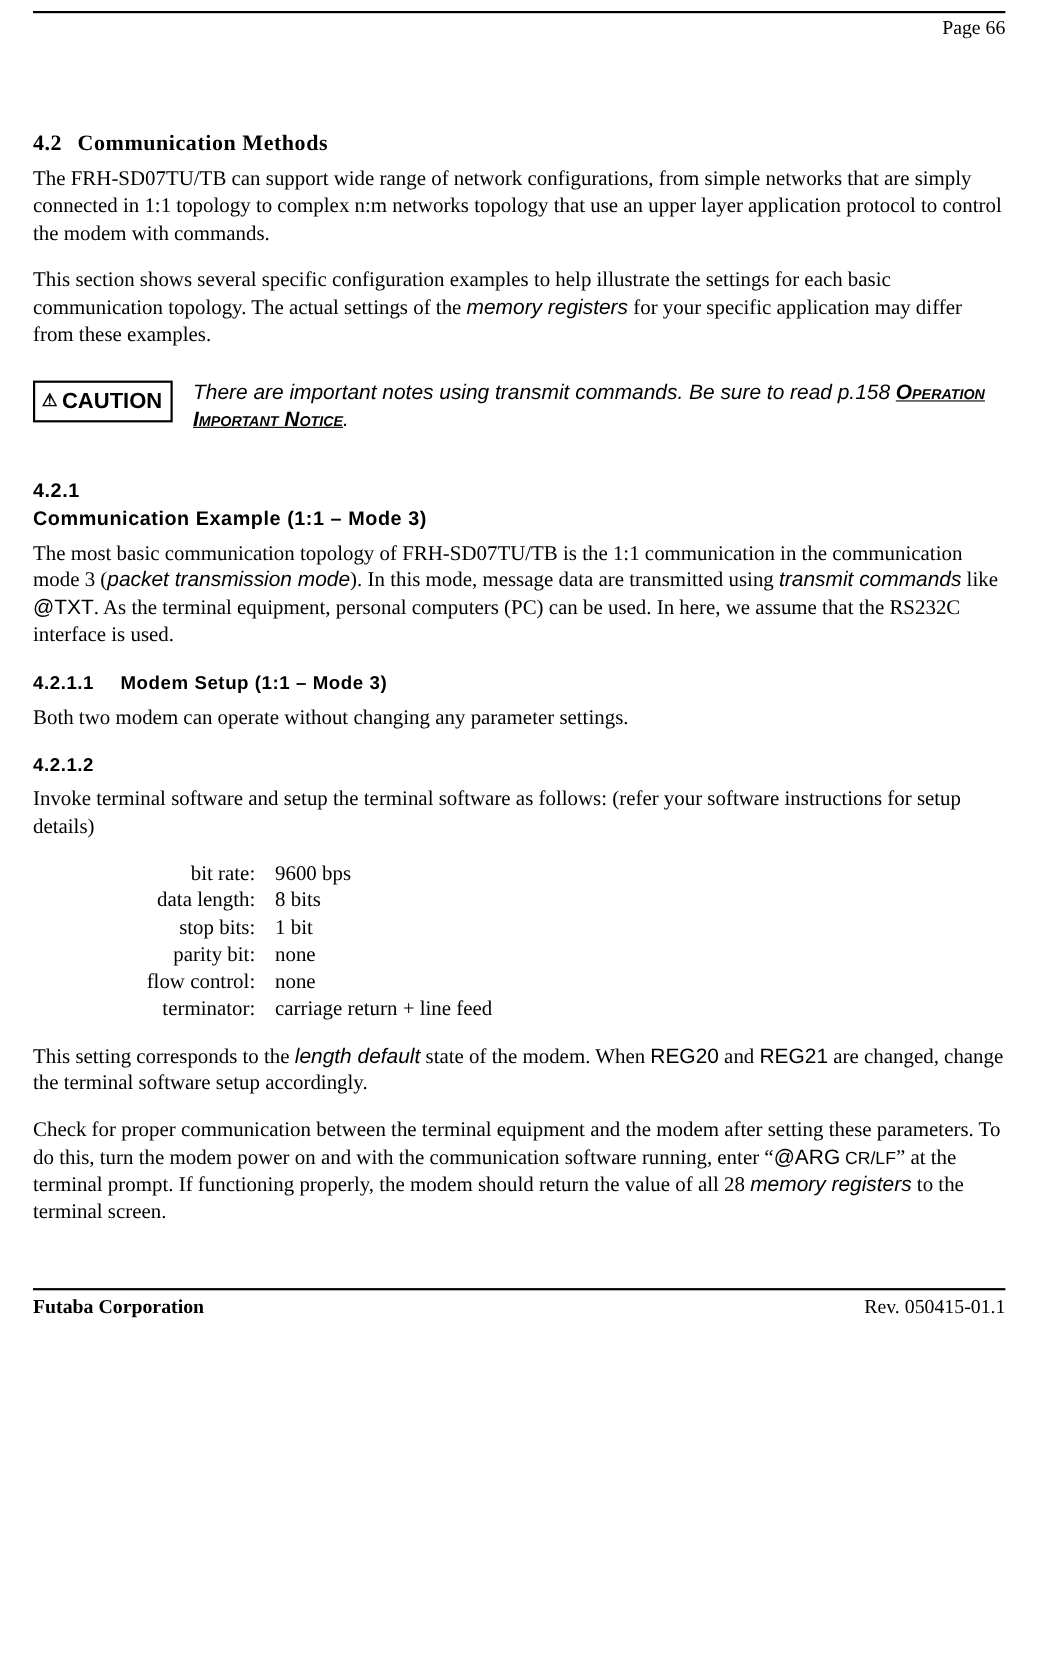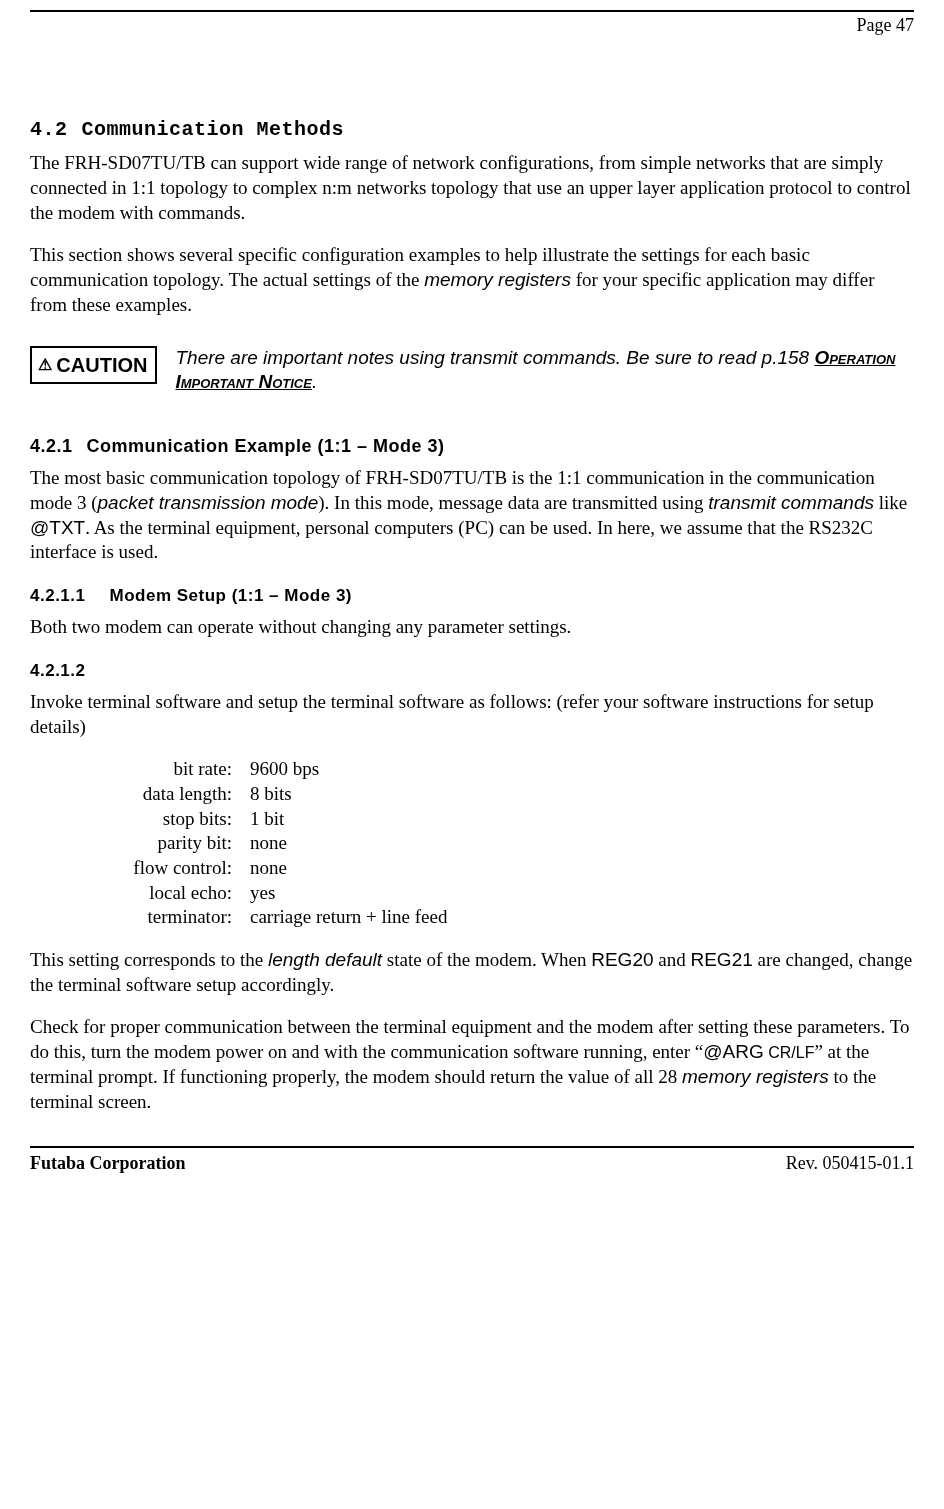--- a/index.html
+++ b/index.html
@@ -19,37 +19,38 @@
     }
     .header-bar {
       border-top: 2px solid #000;
       margin-top: 10px;
       padding-top: 2px;
       text-align: right;
       font-size: 18px;
       margin-bottom: 80px;
     }
     .section-heading {
-      font-family: Liberation Mono, monospace;
+      font-family: Liberation Serif, serif;
       font-size: 20px;
       font-weight: bold;
       letter-spacing: 0.5px;
       margin-bottom: 8px;
       display: flex;
       gap: 14px;
     }
     .subsection-heading {
       font-family: Verdana, Arial, sans-serif;
       font-size: 18px;
       font-weight: bold;
       letter-spacing: 0.5px;
       margin-top: 40px;
       margin-bottom: 8px;
       display: flex;
-      gap: 14px;
+      gap: 2px;
+      flex-direction: column;
     }
     .ssub-heading {
       font-family: Verdana, Arial, sans-serif;
       font-size: 17px;
       font-weight: bold;
       letter-spacing: 0.5px;
       margin-top: 20px;
       margin-bottom: 8px;
       display: flex;
       gap: 24px;
@@ -110,36 +111,36 @@
     }
     .settings-value {
       text-align: left;
     }
     .small-caps {
       font-variant: small-caps;
       font-size: 16px;
     }
     .footer {
       border-top: 2px solid #000;
-      margin-top: 32px;
+      margin-top: 56px;
       padding-top: 4px;
       display: flex;
       justify-content: space-between;
       font-size: 18px;
       padding-bottom: 20px;
     }
     .footer-left {
       font-weight: bold;
     }
   </style>
 </head>
 <body>
 
 <div class="header-bar">
-  <span>Page  47</span>
+  <span>Page  66</span>
 </div>
 
 <div class="section-heading">
   <span>4.2</span>
   <span>Communication Methods</span>
 </div>
 
 <p class="para">
   <span>The FRH-SD07TU/TB can support wide range of network configurations, from simple networks that are simply connected in 1:1 topology to complex n:m networks topology that use an upper layer application protocol to control the modem with commands.</span>
 </p>
@@ -199,24 +200,20 @@
   </div>
   <div class="settings-row">
     <div class="settings-label">parity bit:</div>
     <div class="settings-value">none</div>
   </div>
   <div class="settings-row">
     <div class="settings-label">flow control:</div>
     <div class="settings-value">none</div>
   </div>
   <div class="settings-row">
-    <div class="settings-label">local echo:</div>
-    <div class="settings-value">yes</div>
-  </div>
-  <div class="settings-row">
     <div class="settings-label">terminator:</div>
     <div class="settings-value">carriage return + line feed</div>
   </div>
 </div>
 
 <p class="para">
   <span>This setting corresponds to the </span><span class="italic sans">length default</span><span> state of the modem. When </span><span class="sans">REG20</span><span> and </span><span class="sans">REG21</span><span> are changed, change the terminal software setup accordingly.</span>
 </p>
 
 <p class="para">

